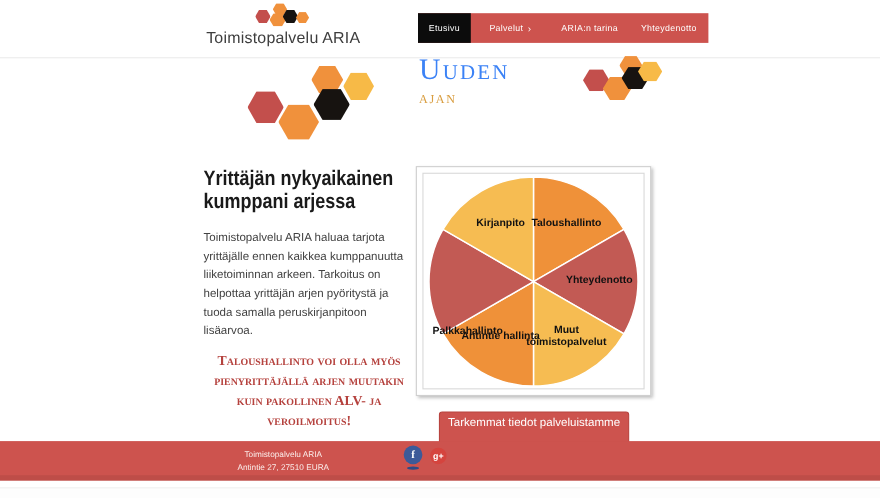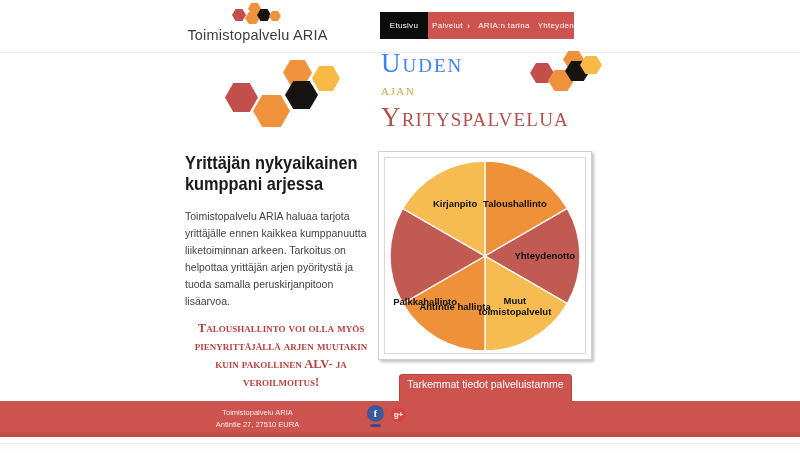--- a/index.html
+++ b/index.html
@@ -11,21 +11,21 @@
   .header { position:absolute; left:0; top:0; width:800px; height:53px; background:#fff; border-bottom:1px solid #ececec; }
   .logo { position:absolute; left:185px; top:2px; width:145px; height:48px; cursor:pointer; }
   .logo-text { position:absolute; left:0; top:25px; width:145px; text-align:center; font-size:14.5px; color:#3d3d3d; letter-spacing:0.2px; }
   .hx { position:absolute; clip-path:polygon(25% 0, 75% 0, 100% 50%, 75% 100%, 25% 100%, 0 50%); }
   .hx-red { background:#C34F4C; }
   .hx-orange { background:#F0913C; }
   .hx-gold { background:#F7BA47; }
   .hx-black { background:#171310; }
 
   
-  .nav { position:absolute; left:380px; top:12px; width:194px; height:27px; background:#CD534E; display:flex; align-items:stretch; }
+  .nav { position:absolute; left:380px; top:12px; width:264px; height:27px; background:#CD534E; display:flex; align-items:stretch; }
   .nav-item { display:flex; align-items:center; justify-content:center; flex:1; color:#fff; font-size:8px; letter-spacing:0.3px; cursor:pointer; white-space:nowrap; padding:0 4px; }
   .nav-item.active { background:#0c0c0c; flex:0 0 48px; }
   .nav-caret { font-size:9px; margin-left:4px; }
 
   
   .hero-title { position:absolute; left:381px; top:50px; font-family:"Liberation Serif", serif; }
   .hero-l1 { font-size:27px; line-height:1.0; color:#3b82f6; font-variant:small-caps; letter-spacing:2px; }
   .hero-l2 { font-size:16px; line-height:1.0; color:#D99E41; font-variant:small-caps; letter-spacing:1.5px; margin-top:5px; }
   .hero-l3 { font-size:27px; line-height:1.0; color:#B2504C; font-variant:small-caps; letter-spacing:1.2px; margin-top:6px; }
 
@@ -100,21 +100,20 @@
     <span class="hx hx-red" style="left:530px; top:63px; width:24px; height:20px;"></span>
     <span class="hx hx-orange" style="left:548px; top:70px; width:26px; height:21px;"></span>
     <span class="hx hx-orange" style="left:563px; top:51px; width:21px; height:17px;"></span>
     <span class="hx hx-black" style="left:565px; top:61px; width:25px; height:20px;"></span>
     <span class="hx hx-gold" style="left:580px; top:56px; width:22px; height:18px;"></span>
   </div>
 
   <div class="hero-title">
     <div class="hero-l1">Uuden</div>
     <div class="hero-l2">ajan</div>
-    <div class="hero-l3">Yrityspalvelua</div>
   </div>
 
   <div class="intro">
     <div class="intro-heading">Yrittäjän nykyaikainen kumppani arjessa</div>
     <div class="intro-paragraph">Toimistopalvelu ARIA haluaa tarjota yrittäjälle ennen kaikkea kumppanuutta liiketoiminnan arkeen. Tarkoitus on helpottaa yrittäjän arjen pyöritystä ja tuoda samalla peruskirjanpitoon lisäarvoa.</div>
     <div class="intro-quote">Taloushallinto voi olla myös pienyrittäjällä arjen muutakin kuin pakollinen ALV- ja veroilmoitus!</div>
   </div>
 
   <div class="chart-box">
     <div class="chart-inner">

